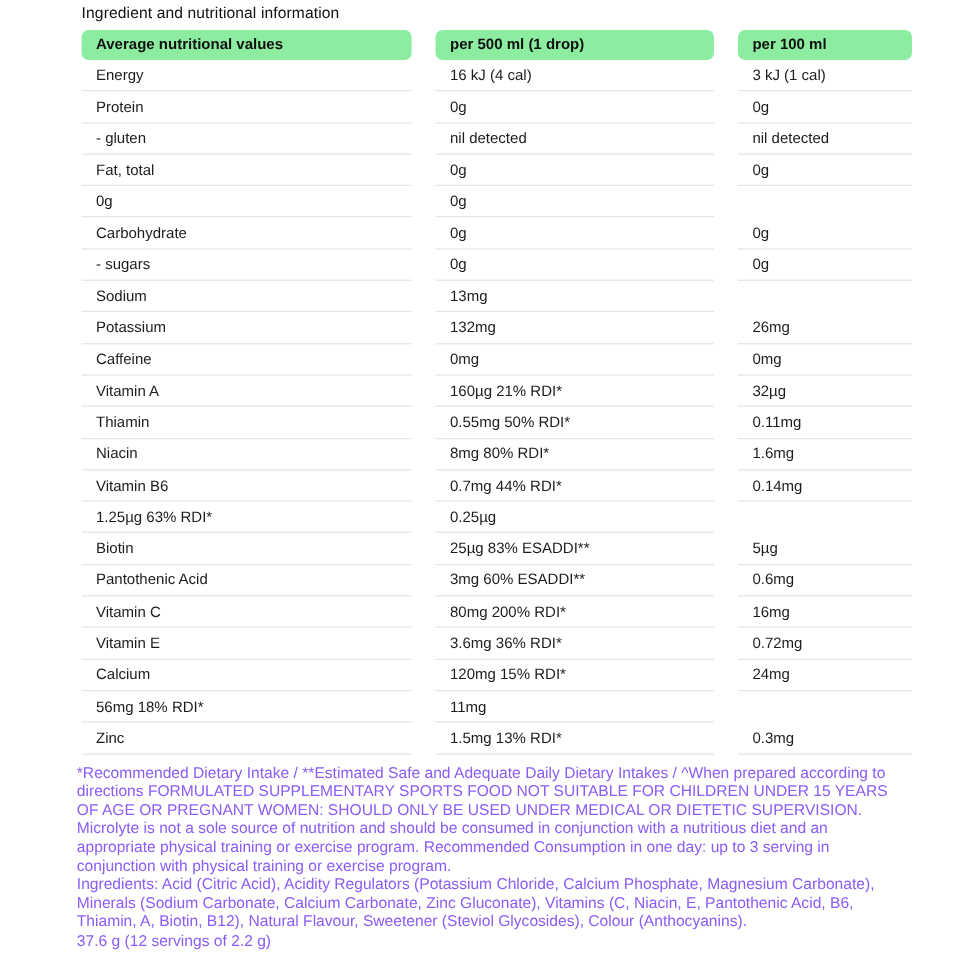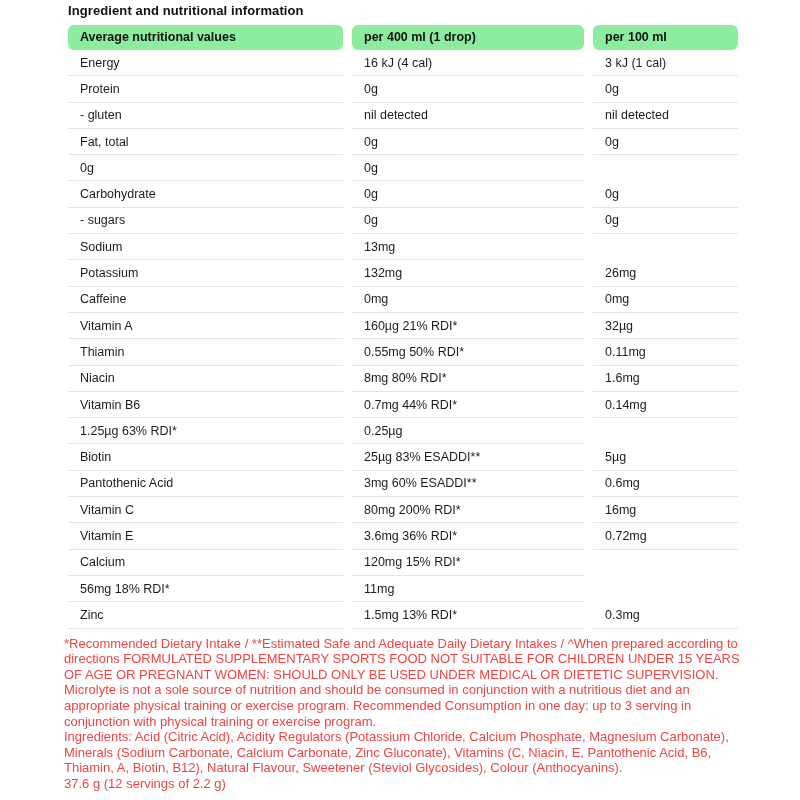--- a/index.html
+++ b/index.html
@@ -17,30 +17,30 @@
     position: relative;
   }
   .content {
     position: absolute;
     left: 68px;
     top: 3px;
     width: 669px;
   }
   .title {
     font-size: 13px;
-    font-weight: bold;
+    font-weight: normal;
     color: #111111;
     margin: 0 0 7px 0;
     letter-spacing: 0.1px;
   }
   .table { width: 662px; }
   .tr, .thead {
     display: grid;
     grid-template-columns: 275px 232px 145px;
-    column-gap: 9px;
+    column-gap: 20px;
   }
   .th {
     background: var(--header-bg, #8cec9f);
     border-radius: 6px;
     height: 25px;
     line-height: 25px;
     font-size: 12.5px;
     font-weight: bold;
     padding-left: 12px;
     color: #111111;
@@ -56,36 +56,36 @@
     padding-left: 12px;
     white-space: nowrap;
     overflow: hidden;
   }
   .td.bold { font-weight: normal; }
   .footnotes {
     margin: 7px 0 0 -4px;
     width: 676px;
     font-size: 13px;
     line-height: 15.6px;
-    color: #ef4444;
+    color: #8b5cf6;
   }
   .footnotes p { margin: 0; }
 </style>
 </head>
 <body>
 
 <div class="page">
   <div class="content">
 
     <h1 class="title">Ingredient and nutritional information</h1>
 
     <div class="table">
       <div class="thead">
         <div class="th">Average nutritional values</div>
-        <div class="th">per 400 ml (1 drop)</div>
+        <div class="th">per 500 ml (1 drop)</div>
         <div class="th">per 100 ml</div>
       </div>
       <div id="rows">
           <div class="tr">
             <div class="td bold">Energy</div>
             <div class="td">16 kJ (4 cal)</div>
             <div class="td">3 kJ (1 cal)</div>
           </div>
           <div class="tr">
             <div class="td bold">Protein</div>
@@ -170,20 +170,21 @@
             <div class="td">16mg</div>
           </div>
           <div class="tr">
             <div class="td">Vitamin E</div>
             <div class="td">3.6mg 36% RDI*</div>
             <div class="td">0.72mg</div>
           </div>
           <div class="tr">
             <div class="td">Calcium</div>
             <div class="td">120mg 15% RDI*</div>
+            <div class="td">24mg</div>
           </div>
           <div class="tr">
             <div class="td">56mg 18% RDI*</div>
             <div class="td">11mg</div>
           </div>
           <div class="tr">
             <div class="td">Zinc</div>
             <div class="td">1.5mg 13% RDI*</div>
             <div class="td">0.3mg</div>
           </div>

